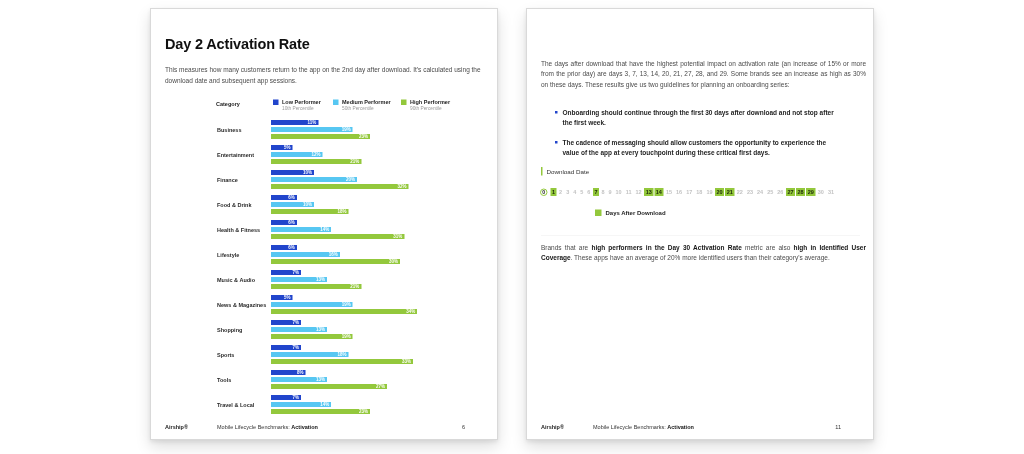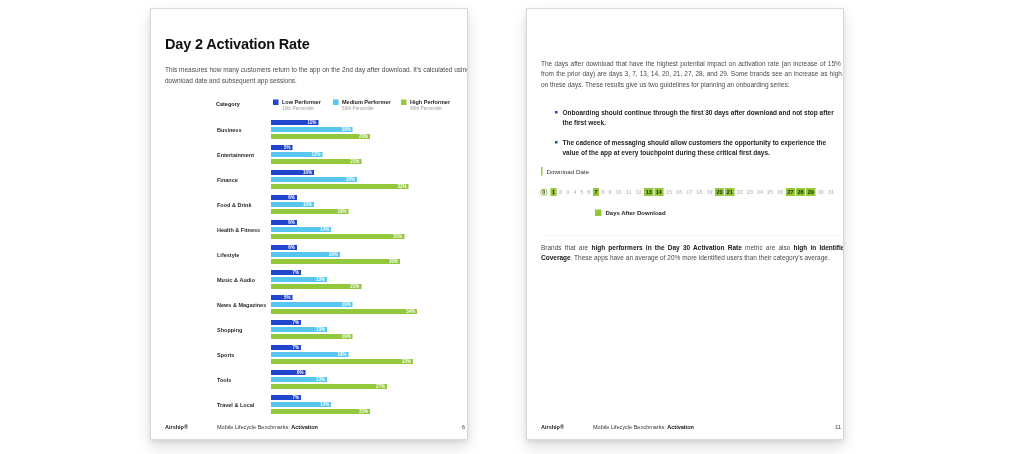--- a/index.html
+++ b/index.html
@@ -1,20 +1,20 @@
 <!DOCTYPE html>
 <html><head>
 <meta charset="utf-8">
 <style>
   * { margin:0; padding:0; box-sizing:border-box; }
   html,body { width:1024px; height:454px; background:#ffffff; font-family:"Liberation Sans", sans-serif; overflow:hidden; }
   .stage { position:relative; width:1024px; height:454px; background:#fff; }
 
   .page {
-    position:absolute; top:8px; width:318px; height:432px; background:#fff;
+    position:absolute; top:8px; width:348px; height:432px; background:#fff;
     border:1px solid #d9d9d9;
     box-shadow:0 7px 14px rgba(0,0,0,.13), 0 2px 4px rgba(0,0,0,.08);
     overflow:hidden;
   }
   #page-left  { left:150px; }
   #page-right { left:526px; }
 
   
   .z { position:absolute; left:0; top:0; width:694px; height:862px;
        transform:scale(0.5); transform-origin:0 0; }

